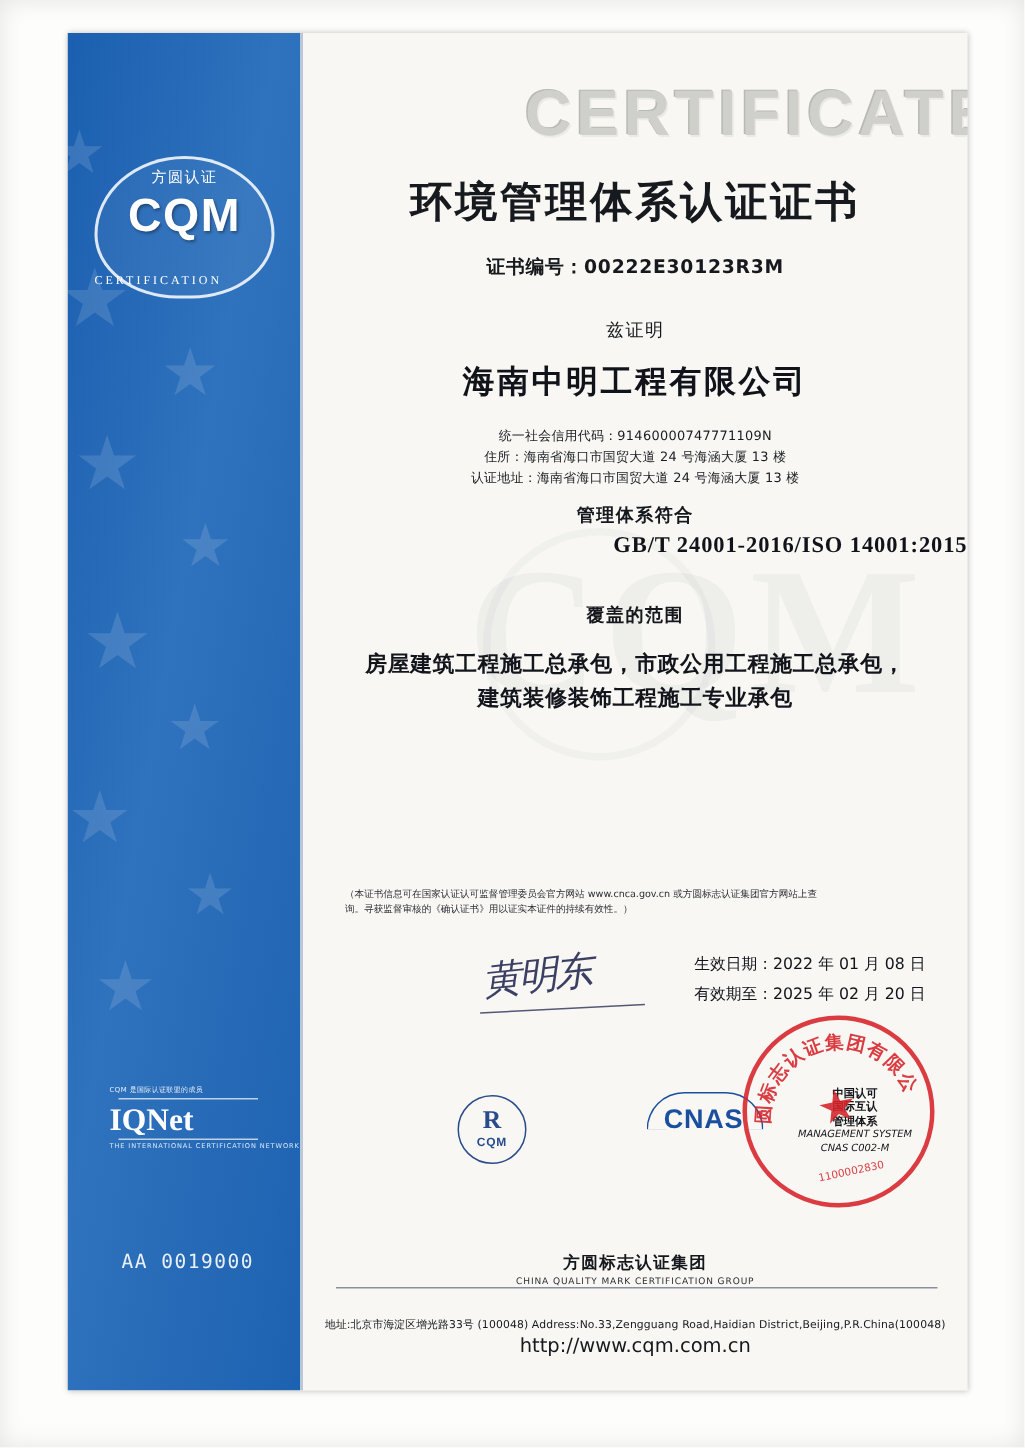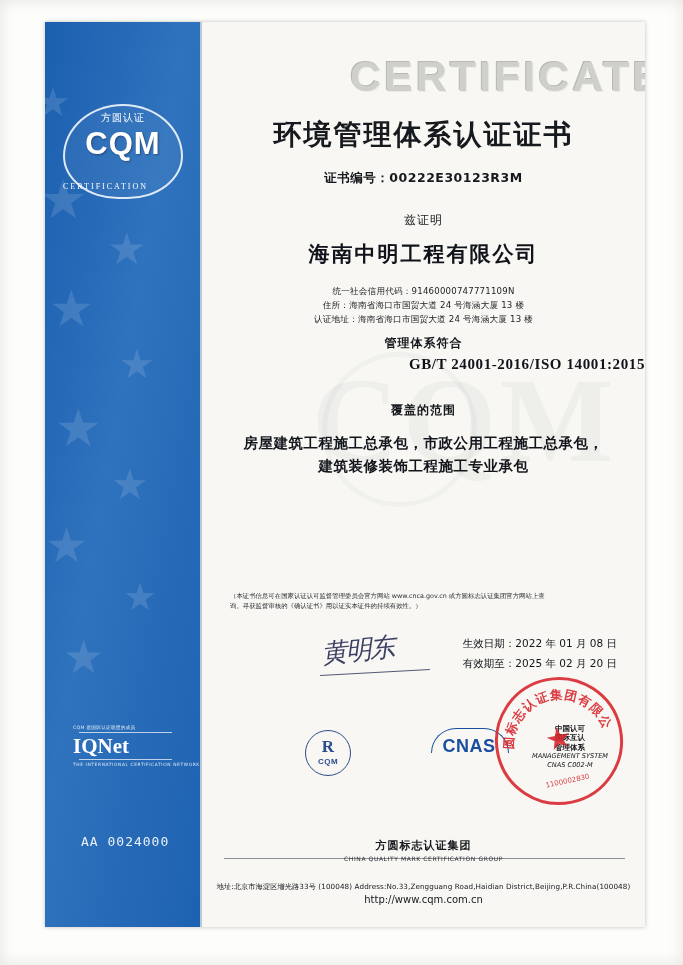--- a/index.html
+++ b/index.html
@@ -546,21 +546,21 @@
     letter-spacing: 0.6px;
     margin-top: 2px;
     color: #2a2d33;
   }
   .footer .f-addr {
     font-size: 7.2px;
     margin-top: 20px;
     letter-spacing: 0.1px;
   }
   .footer .f-url {
-    font-size: 10px;
+    font-size: 13px;
     margin-top: 2px;
   }
 </style>
 </head>
 <body>
 
 <div class="page">
   <div class="cert">
 
     <div class="blue-band">
@@ -585,21 +585,21 @@
       </div>
 
       <div class="iqnet">
         <div class="iqnet-top">CQM 是国际认证联盟的成员</div>
         <div class="iqnet-rule"></div>
         <div class="iqnet-main">IQNet</div>
         <div class="iqnet-rule"></div>
         <div class="iqnet-bot">THE INTERNATIONAL CERTIFICATION NETWORK</div>
       </div>
 
-      <div class="serial">AA 0024000</div>
+      <div class="serial">AA 0019000</div>
     </div>
     <div class="band-divider"></div>
 
     <div class="body-area">
       <div class="wm-ring"></div>
       <div class="watermark">CQM</div>
 
       <div class="cert-word">CERTIFICATE</div>
       <div class="main-title">环境管理体系认证证书</div>
 

